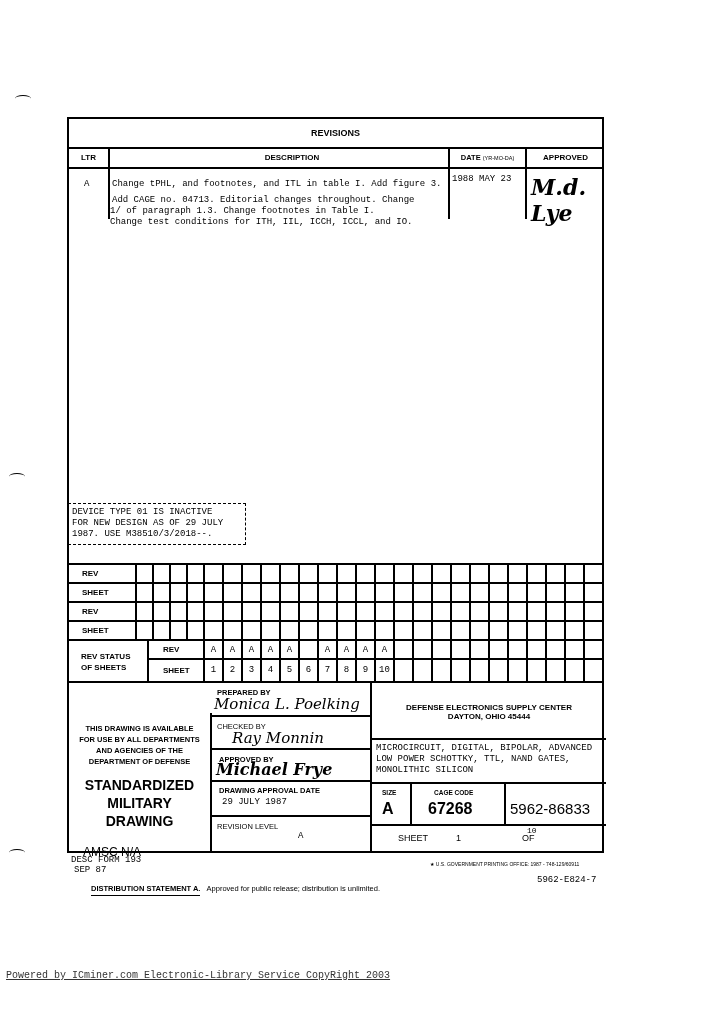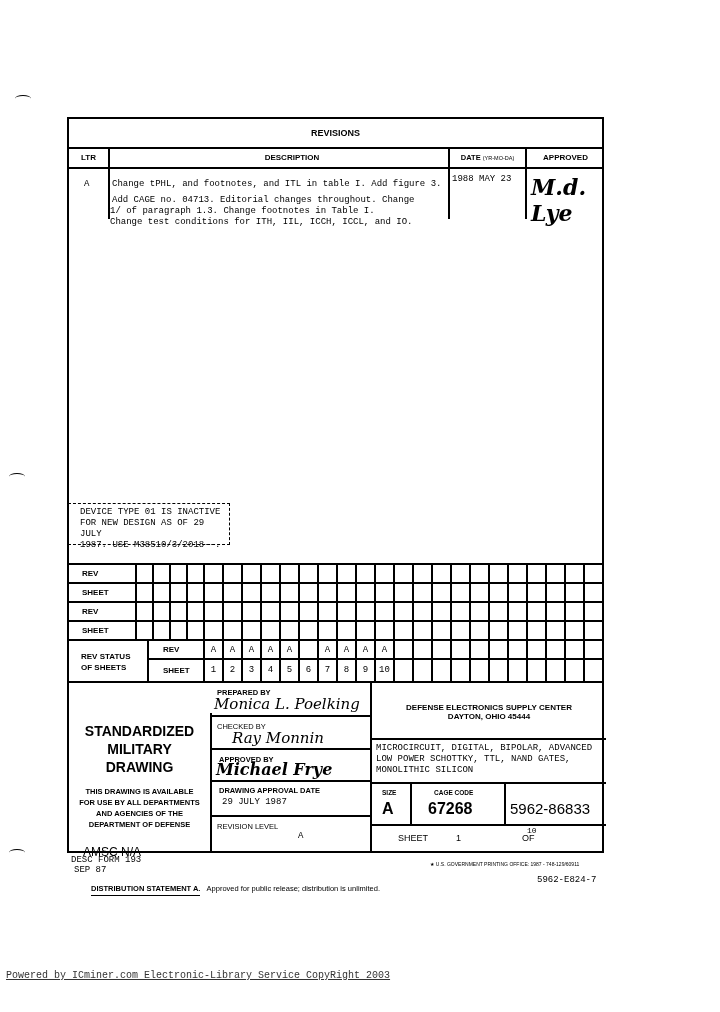--- a/index.html
+++ b/index.html
@@ -10,21 +10,21 @@
   .bold { font-weight:bold; }
   .hole { position:absolute; width:16px; height:6px; border-top:1.5px solid #000; border-radius:50% 50% 0 0; }
 
   
   #rev-block { left:67px; top:117px; width:537px; height:446px; border:2px solid #000; border-bottom:none; box-sizing:border-box; }
   #rev-title { left:0; top:0; width:100%; height:28px; border-bottom:2px solid #000; text-align:center; line-height:28px; font-size:9px; font-weight:bold; }
   .hdr { top:28px; height:22px; border-bottom:2px solid #000; font-size:8px; font-weight:bold; text-align:center; line-height:22px; box-sizing:border-box; }
   .vline { position:absolute; width:2px; background:#000; }
   .desc-line { font-size:9px; white-space:nowrap; }
 
-  #notice { left:68px; top:503px; width:162px; height:42px; border:1px dashed #000; border-left:none; font-size:9px; line-height:11px; padding:3px 0 0 12px; box-sizing:border-box; }
+  #notice { left:68px; top:503px; width:178px; height:42px; border:1px dashed #000; border-left:none; font-size:9px; line-height:11px; padding:3px 0 0 4px; box-sizing:border-box; }
 
   
   #grid { left:67px; top:563px; width:537px; height:120px; border:2px solid #000; border-top:2px solid #000; box-sizing:border-box; }
   .grow { position:absolute; left:0; width:100%; border-bottom:2px solid #000; box-sizing:border-box; }
   .glabel { position:absolute; left:13px; font-size:8px; font-weight:bold; }
   .gcell { position:absolute; border-left:2px solid #000; box-sizing:border-box; font-size:9px; text-align:center; font-family:"Liberation Mono", monospace; }
 
   
   #tb { left:67px; top:683px; width:537px; height:170px; border:2px solid #000; border-top:none; box-sizing:border-box; }
   .tbcell { position:absolute; box-sizing:border-box; }
@@ -133,31 +133,31 @@
       <div class="abs mono" style="left: 288px; top: 80px; width: 17px; text-align: center; font-size: 9px;">A</div>
       <div class="abs mono" style="left: 288px; top: 100px; width: 17px; text-align: center; font-size: 9px;">9</div>
       <div class="abs mono" style="left: 307px; top: 80px; width: 17px; text-align: center; font-size: 9px;">A</div>
       <div class="abs mono" style="left: 307px; top: 100px; width: 17px; text-align: center; font-size: 9px;">10</div>
     </div>
 </div>
 
 <div id="tb" class="abs">
 
   <div class="tbcell" style="left:0;top:30px;width:143px;height:140px;border-right:2px solid #000;text-align:center;">
-    <div style="font-size:14px;font-weight:bold;line-height:18px;margin-top:9px;">
-      <div>STANDARDIZED</div>
-      <div>MILITARY</div>
-      <div>DRAWING</div>
-    </div>
     <div style="font-size:7.5px;font-weight:bold;line-height:11px;margin-top:10px;">
       <div>THIS DRAWING IS AVAILABLE</div>
       <div>FOR USE BY ALL DEPARTMENTS</div>
       <div>AND AGENCIES OF THE</div>
       <div>DEPARTMENT OF DEFENSE</div>
     </div>
+    <div style="font-size:14px;font-weight:bold;line-height:18px;margin-top:9px;">
+      <div>STANDARDIZED</div>
+      <div>MILITARY</div>
+      <div>DRAWING</div>
+    </div>
     <div class="abs tblabel" style="left:14px;top:124px;font-weight:normal;font-size:12px;margin-top:8px;">AMSC N/A</div>
   </div>
 
   <div class="tbcell" style="left:143px;top:0;width:160px;height:34px;border-bottom:2px solid #000;border-right:2px solid #000;">
     <span class="abs tblabel" style="left:5px;top:5px;">PREPARED BY</span>
     <span class="abs sig" style="left:2px;top:12px;">Monica L. Poelking</span>
   </div>
   <div class="tbcell" style="left:143px;top:34px;width:160px;height:33px;border-bottom:2px solid #000;border-right:2px solid #000;">
     <span class="abs tblabel" style="left:5px;top:5px;font-weight:normal;">CHECKED BY</span>
     <span class="abs sig" style="left:20px;top:12px;">Ray Monnin</span>

